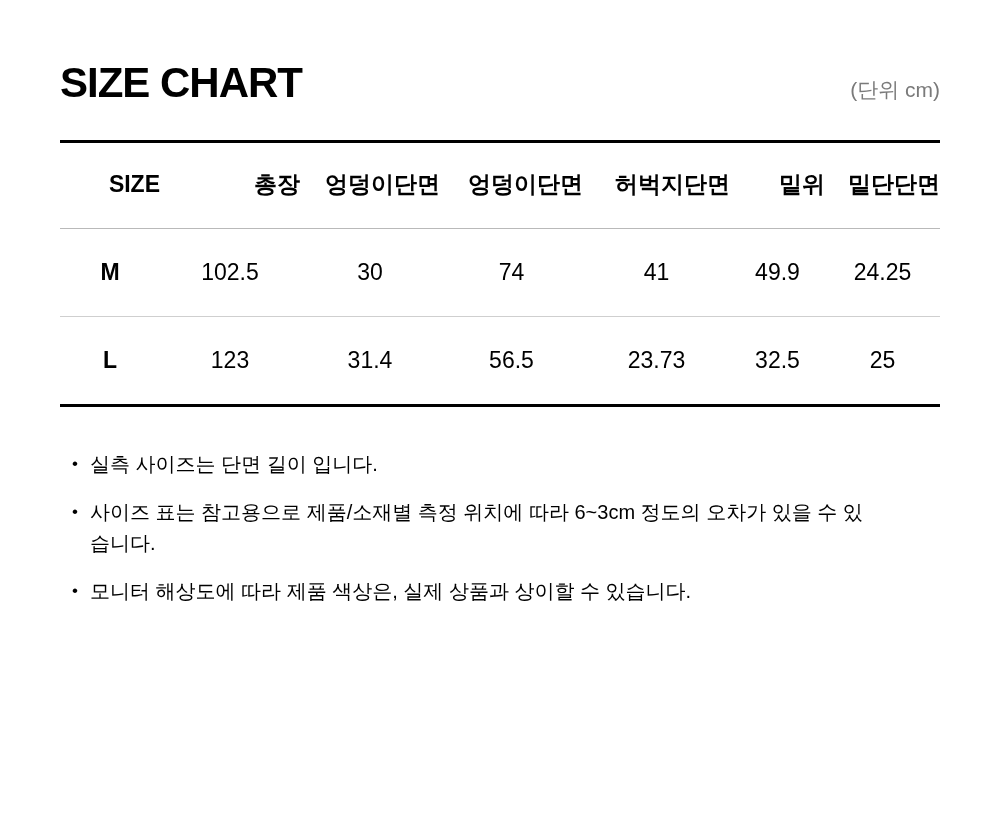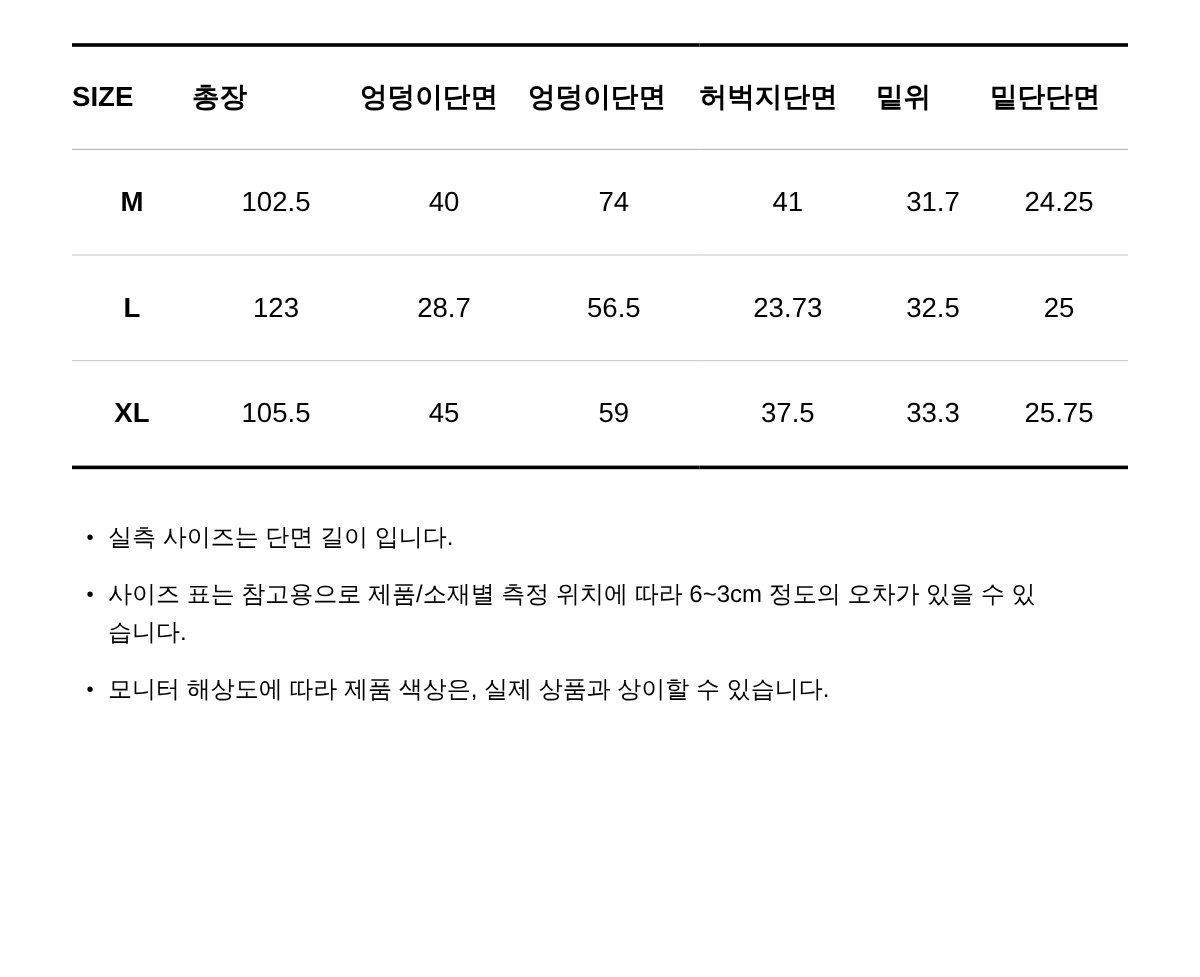--- a/index.html
+++ b/index.html
@@ -43,21 +43,21 @@
   table.size-table {
     width: 880px;
     border-collapse: collapse;
     margin-top: 36px;
     table-layout: fixed;
   }
   table.size-table thead th {
     font-size: 23px;
     font-weight: bold;
     padding: 26px 0 28px 0;
-    text-align: left;
+    text-align: right;
     border-top: 3px solid #000;
     border-bottom: 1px solid #b9b9b9;
   }
   table.size-table tbody td {
     font-size: 23px;
     text-align: center;
     padding: 30px 0 30px 0;
     border-bottom: 1px solid #cfcfcf;
   }
   table.size-table tbody tr:last-child td {
@@ -95,20 +95,24 @@
   .note-text {
     flex: 1;
     max-width: 790px;
   }
 </style>
 </head>
 <body>
 
 <div class="page">
 
+  <div class="header-row">
+    <h1 class="title">SIZE CHART</h1>
+    <div class="unit">(단위 cm)</div>
+  </div>
 
   <table class="size-table">
     <colgroup>
       <col class="col-size">
       <col class="col-c1">
       <col class="col-c2">
       <col class="col-c3">
       <col class="col-c4">
       <col class="col-c5">
       <col class="col-c6">
@@ -121,43 +125,34 @@
         <th>엉덩이단면</th>
         <th>허벅지단면</th>
         <th>밑위</th>
         <th>밑단단면</th>
       </tr>
     </thead>
     <tbody>
       <tr>
         <td class="size-label">M</td>
         <td>102.5</td>
-        <td>40</td>
+        <td>30</td>
         <td>74</td>
         <td>41</td>
-        <td>31.7</td>
+        <td>49.9</td>
         <td>24.25</td>
       </tr>
       <tr>
         <td class="size-label">L</td>
         <td>123</td>
-        <td>28.7</td>
+        <td>31.4</td>
         <td>56.5</td>
         <td>23.73</td>
         <td>32.5</td>
         <td>25</td>
-      </tr>
-      <tr>
-        <td class="size-label">XL</td>
-        <td>105.5</td>
-        <td>45</td>
-        <td>59</td>
-        <td>37.5</td>
-        <td>33.3</td>
-        <td>25.75</td>
       </tr>
     </tbody>
   </table>
 
   <div class="notes">
     <div class="note">
       <span class="bullet">•</span>
       <span class="note-text">실측 사이즈는 단면 길이 입니다.</span>
     </div>
     <div class="note">

